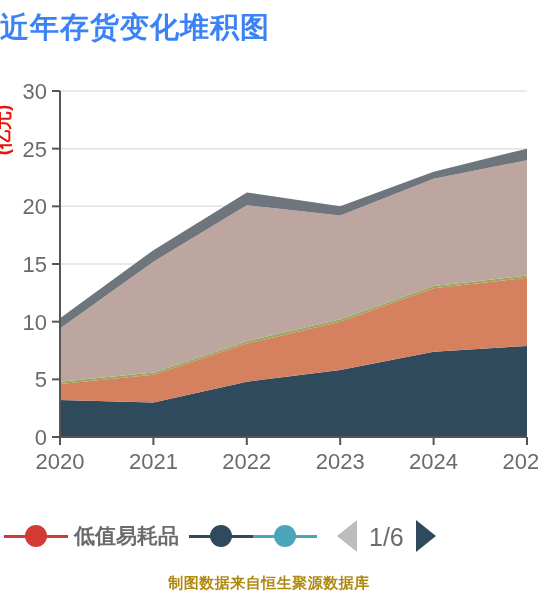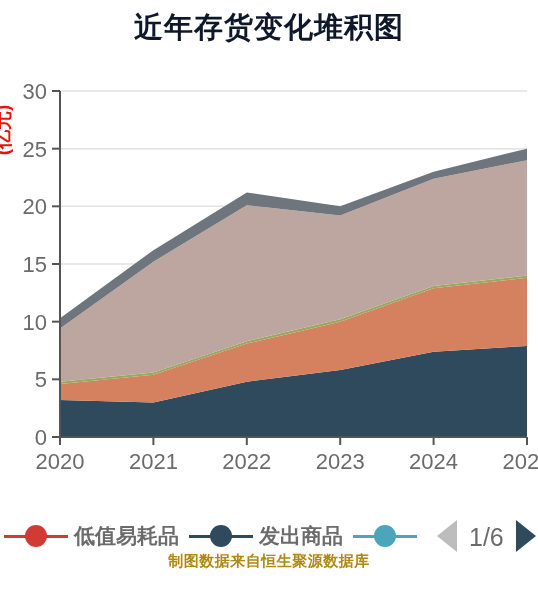--- a/index.html
+++ b/index.html
@@ -7,24 +7,23 @@
     width: 538px; height: 600px;
     background: #ffffff;
     font-family: "Liberation Sans", "DejaVu Sans", sans-serif;
     overflow: hidden;
   }
   #app { position: relative; width: 538px; height: 600px; }
 
   .chart-title {
     position: absolute;
     top: 8px; left: 0; right: 0;
-    text-align: center;
     font-size: 29px;
     font-weight: bold;
-    color: #0f172a;
+    color: #3b82f6;
     letter-spacing: 1px;
   }
 
   .plot-wrap { position: absolute; top: 0; left: 0; width: 538px; height: 500px; }
   .plot-svg  { display: block; }
 
   .ylabel-rot {
     position: absolute;
     left: -10px;
     top: 95px;
@@ -83,21 +82,21 @@
   .arrow-right { border-left: 20px solid #2f4a5c; }
   .pager-text {
     font-size: 25px;
     color: #6b6b6b;
     margin: 0 12px;
     white-space: nowrap;
   }
 
   .source-note {
     position: absolute;
-    left: 0; right: 0; top: 552px;
+    left: 0; right: 0; top: 574px;
     text-align: center;
     font-size: 15px;
     font-weight: bold;
     color: #b08910;
     letter-spacing: 0.5px;
   }
 
   .tick-text { font-size: 22px; fill: #6b6b6b; font-family: "Liberation Sans", sans-serif; }
 </style>
 </head>
@@ -171,21 +170,20 @@
         <span class="dot" id="lm-dot-0" style="background: rgb(210, 59, 53);"></span>
       </span>
       <span class="legend-text">低值易耗品</span>
     </div>
 
     <div class="legend-item">
       <span class="legend-marker">
         <span class="bar" id="lm-bar-1" style="background: rgb(47, 74, 92);"></span>
         <span class="dot" id="lm-dot-1" style="background: rgb(47, 74, 92);"></span>
       </span>
-      <span class="legend-text">发出商品</span>
     </div>
 
     <div class="legend-item">
       <span class="legend-marker">
         <span class="bar" id="lm-bar-2" style="background: rgb(77, 165, 187);"></span>
         <span class="dot" id="lm-dot-2" style="background: rgb(77, 165, 187);"></span>
       </span>
       <span class="legend-text"></span>
     </div>
 

